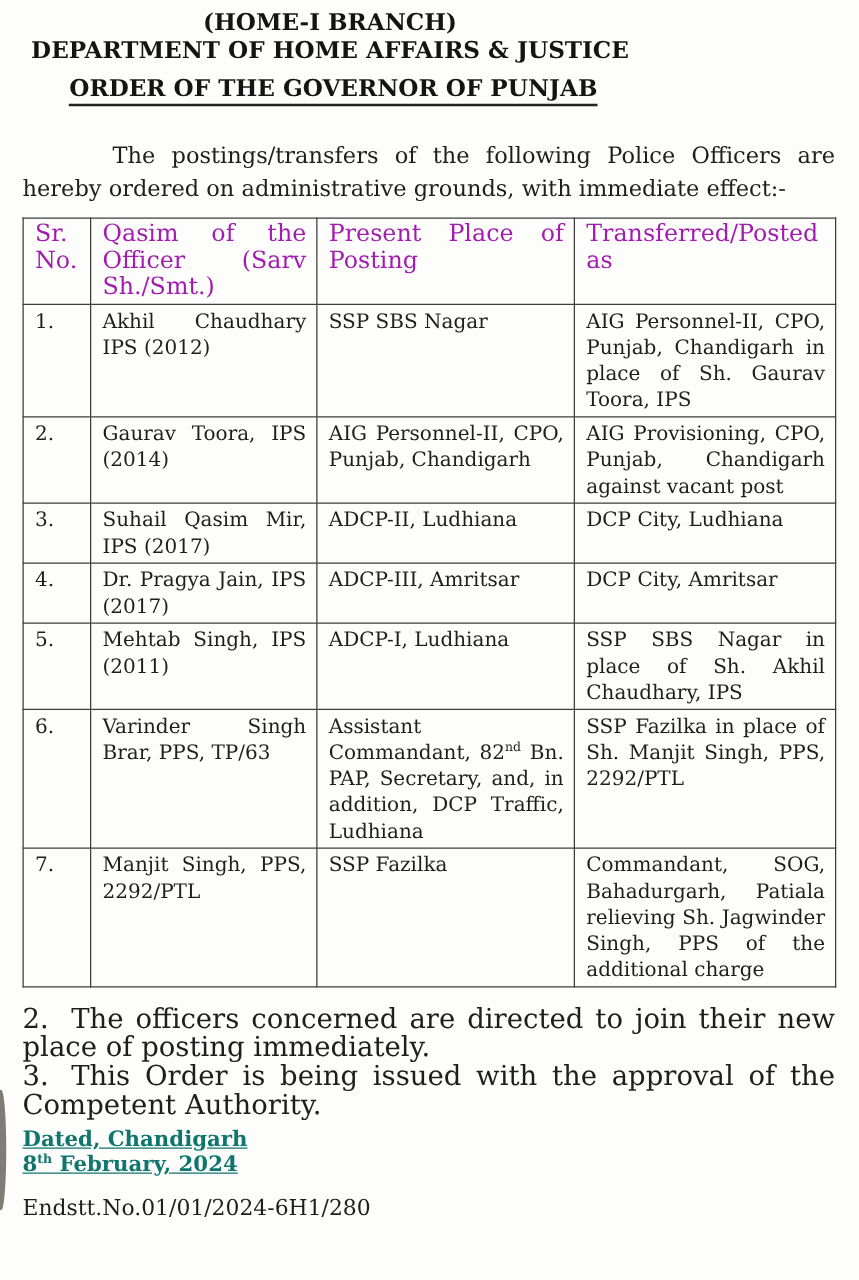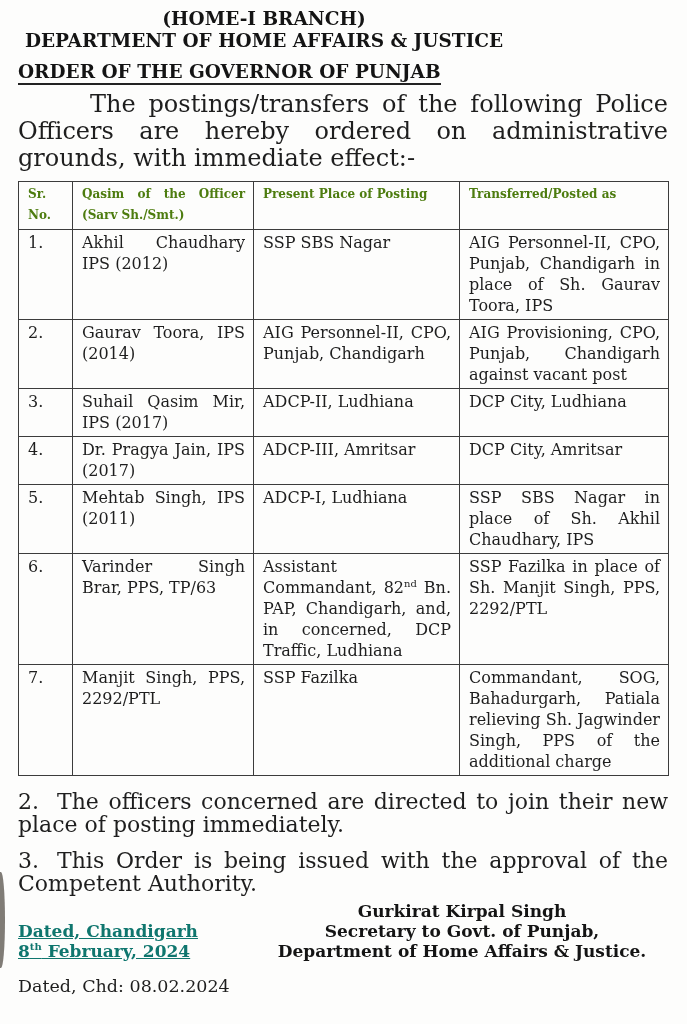--- a/index.html
+++ b/index.html
@@ -16,35 +16,35 @@
   .letterhead {
     width:492px;
     text-align:center;
     font-weight:700;
     font-size:18.5px;
     line-height:22px;
     color:#141414;
   }
   .order-title-wrap {
     width:460px;
-    text-align:left;
+    text-align:right;
     margin-top:9px;
   }
   .order-title {
     display:inline-block;
     font-weight:700;
     font-size:18.5px;
     color:#141414;
     border-bottom:2.5px solid #222;
     padding-bottom:1px;
   }
   
   .intro {
-    margin-top:6px;
-    font-size:24px;
+    margin-top:26px;
+    font-size:18px;
     line-height:27px;
     text-align:justify;
     text-indent:72px;
     width:650px;
   }
   
   table {
     margin-top:9px;
     width:650px;
     border-collapse:collapse;
@@ -52,35 +52,35 @@
   }
   th,td {
     border:1.6px solid #3c3c3c;
     vertical-align:top;
     text-align:justify;
     font-size:16px;
     line-height:21px;
     padding:2px 8px 3px 9px;
   }
   th {
-    font-weight:700;
-    font-size:12px;
-    color:#4d7c0f;
+    font-weight:400;
+    font-size:19px;
+    color:#a21caf;
   }
   td.sr,th.sr { padding-left:9px; text-align:left; }
   sup { font-size:10px; line-height:0; vertical-align:super;text-align:right; }
   
   .numpara {
     width:650px;
     font-size:22px;
     line-height:23px;
     text-align:justify;
   }
   .p2 { margin-top:14px; }
-  .p3 { margin-top:13px; }
+  .p3 { }
   .pnum { display:inline-block; width:39px; }
   
   .sig-row {
     margin-top:6px;
     width:650px;
     display:flex;
     justify-content:space-between;
     align-items:flex-end;
   }
   .dateline {
@@ -178,43 +178,38 @@
     </tr>
     <tr>
       <td class="sr">5.</td>
       <td>Mehtab Singh, IPS (2011)</td>
       <td>ADCP-I, Ludhiana</td>
       <td>SSP SBS Nagar in place of Sh. Akhil Chaudhary, IPS</td>
     </tr>
     <tr>
       <td class="sr">6.</td>
       <td>Varinder Singh Brar, PPS, TP/63</td>
-      <td><span>Assistant Commandant, 82</span><sup>nd</sup><span> Bn. PAP, Chandigarh, and, in concerned, DCP Traffic, Ludhiana</span></td>
+      <td><span>Assistant Commandant, 82</span><sup>nd</sup><span> Bn. PAP, Secretary, and, in addition, DCP Traffic, Ludhiana</span></td>
       <td>SSP Fazilka in place of Sh. Manjit Singh, PPS, 2292/PTL</td>
     </tr>
     <tr>
       <td class="sr">7.</td>
       <td>Manjit Singh, PPS, 2292/PTL</td>
       <td>SSP Fazilka</td>
       <td>Commandant, SOG, Bahadurgarh, Patiala relieving Sh. Jagwinder Singh, PPS of the additional charge</td>
     </tr>
   </tbody>
 </table>
 
 <p class="numpara p2"><span class="pnum">2.</span><span>The officers concerned are directed to join their new place of posting immediately.</span></p>
 
 <p class="numpara p3"><span class="pnum">3.</span><span>This Order is being issued with the approval of the Competent Authority.</span></p>
 
 <div class="sig-row">
   <div class="dateline">
     <div>Dated, Chandigarh</div>
     <div><span>8</span><sup>th</sup><span> February, 2024</span></div>
   </div>
-  <div class="signature">
-    <div>Gurkirat Kirpal Singh</div>
-    <div>Secretary to Govt. of Punjab,</div>
-    <div>Department of Home Affairs &amp; Justice.</div>
-  </div>
 </div>
 
 <div class="footer-row">
-  <span>Dated, Chd:  08.02.2024</span>
+  <span>Endstt.No.01/01/2024-6H1/280</span>
 </div>
 
 </body></html>

